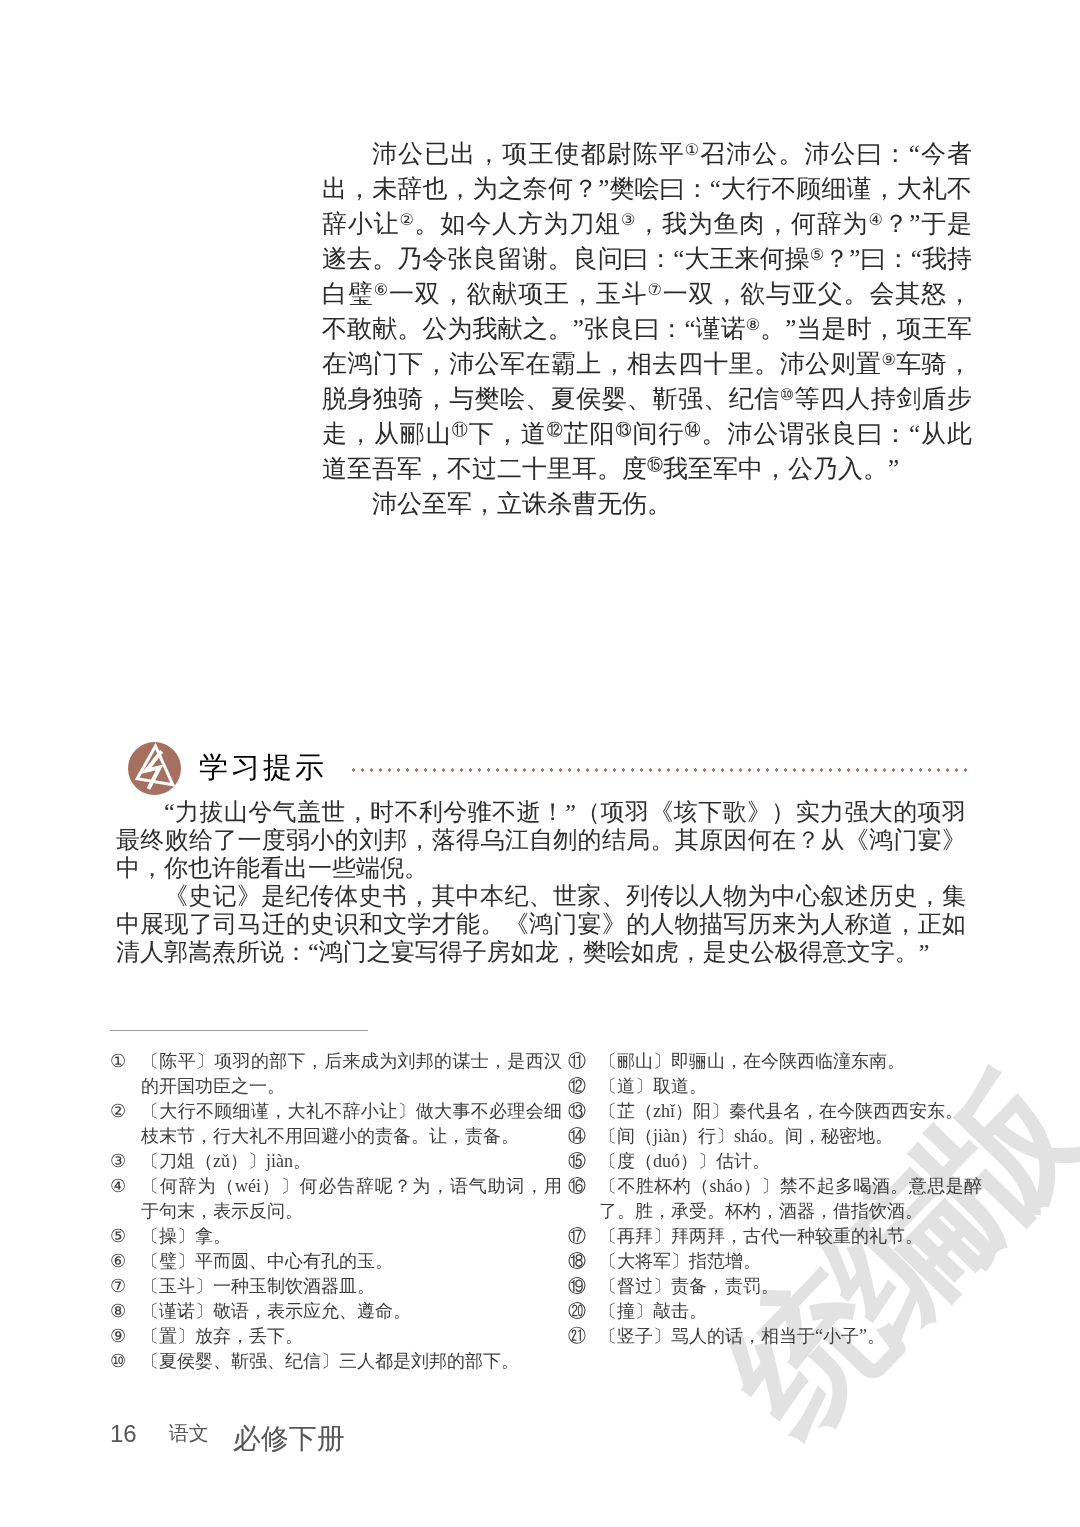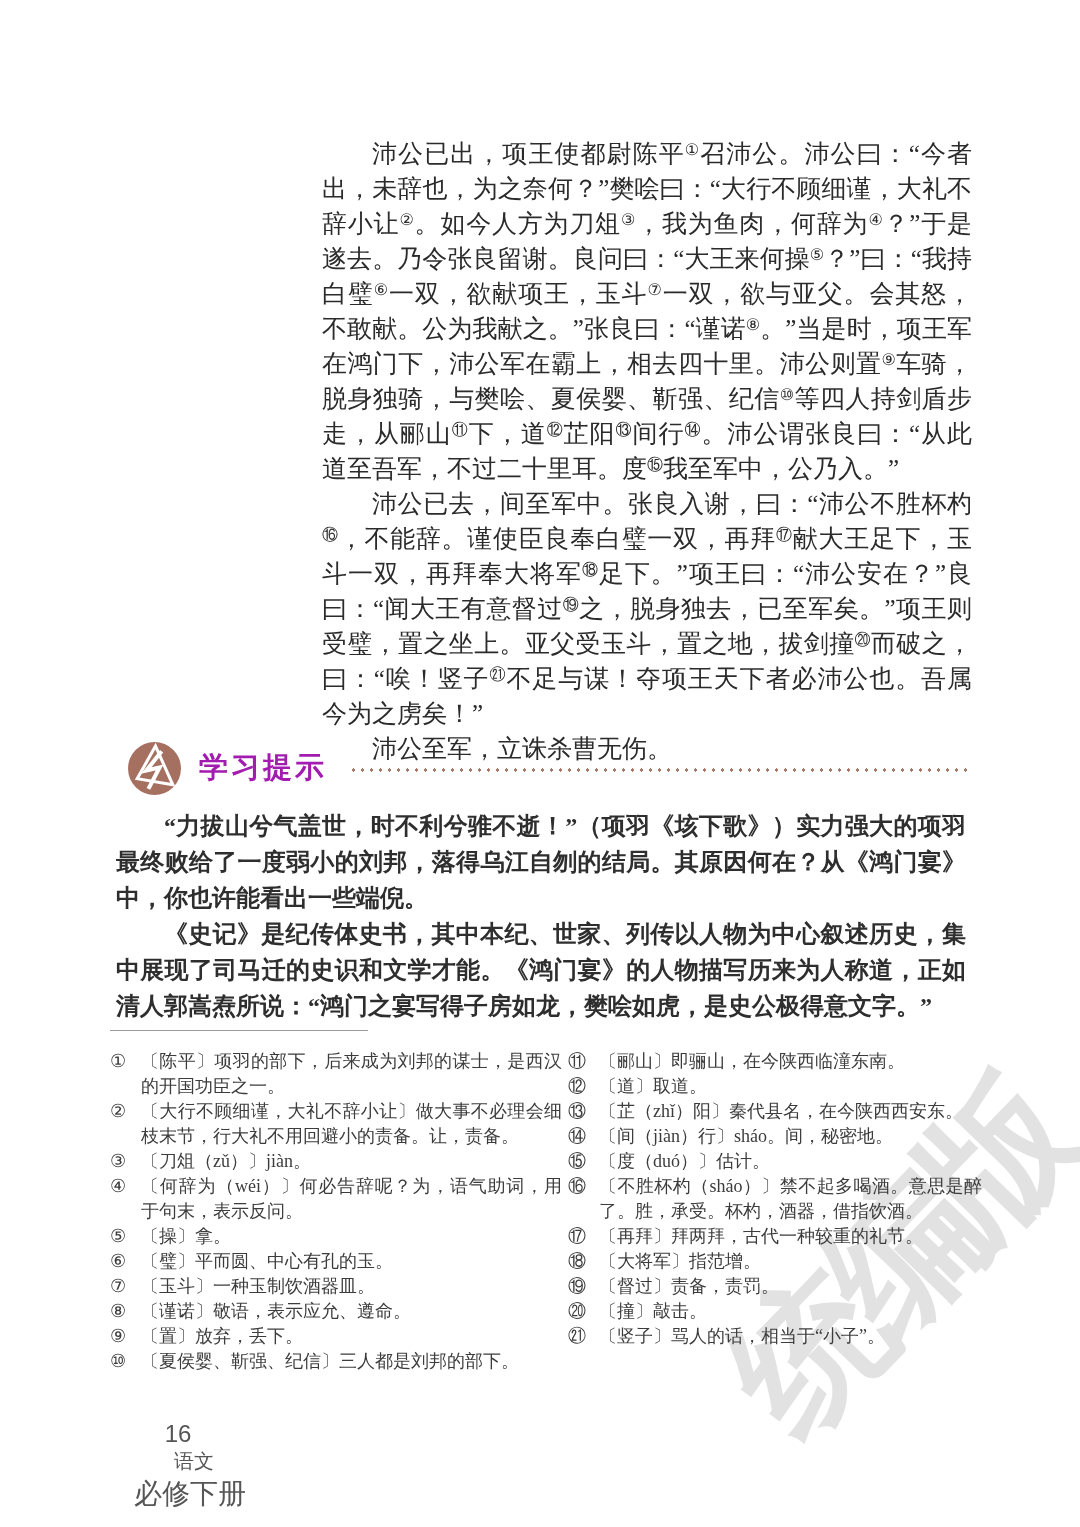--- a/index.html
+++ b/index.html
@@ -36,69 +36,66 @@
     letter-spacing:0;
   }
 
   
   .study { position:absolute; left:116px; top:738px; width:852px; }
   .study-header { display:flex; align-items:center; margin-left:10px; height:60px; }
   .study-logo { width:57px; height:57px; flex:0 0 auto; }
   .study-title {
     margin-left:16px;
     font-family:"Liberation Sans","DejaVu Sans",sans-serif;
-    font-size:29px; font-weight:bold; letter-spacing:3px;
-    color:#a21caf; white-space:nowrap;
+    font-size:29px; font-weight:normal; letter-spacing:3px;
+    color:#000000; white-space:nowrap;
   }
   .dotline {
     flex:1; height:4px; margin-left:22px; margin-top:4px;
     background-image:radial-gradient(circle, #ab7767 1.6px, rgba(0,0,0,0) 1.8px);
     background-size:9px 4px; background-repeat:repeat-x; background-position:0 center;
   }
   .study-body {
-    margin-top:10px; width:850px;
-    font-size:24px; line-height:36px; text-align:justify; color:#2e2e2e;
+    width:850px;
+    font-size:24px; line-height:28px; text-align:justify; color:#2e2e2e;
     font-family:"Liberation Serif","DejaVu Serif",serif;
-    font-weight:bold;
   }
   .study-body p { text-indent:2em; margin:0; }
 
   
   .footnotes { position:absolute; left:110px; top:1030px; width:866px; color:#3c3c3c; }
   .fn-rule { width:258px; border-top:1px solid #9b9b9b; margin-bottom:18px; }
   .fn-cols { position:relative; }
   .fn-col { position:absolute; top:0; font-size:18px; line-height:25px; text-align:justify; }
   .fn-col.left  { left:0;    width:452px; }
   .fn-col.right { left:458px; width:414px; }
   .fn-item { position:relative; padding-left:31px; }
   .fn-num { position:absolute; left:0; top:0; }
 
   
   .footer {
     position:absolute; left:110px; top:1420px;
-    display:flex; align-items:center; color:#565656;
+    display:flex; align-items:flex-start; color:#565656;
     font-family:"Liberation Sans","DejaVu Sans",sans-serif;
-    flex-direction:column;
   }
   .footer .pg  { font-size:24px; }
   .footer .sub { font-size:20px; margin-left:32px; }
   .footer .vol { font-size:28px; margin-left:24px; }
 </style>
 </head>
 <body>
 
 <div class="page">
 
   <div class="watermark">统编版</div>
 
   <div class="content">
 
     <div class="lesson-text">
         <p>沛公已出，项王使都尉陈平<sup class="fnref">①</sup>召沛公。沛公曰：“今者出，未辞也，为之奈何？”樊哙曰：“大行不顾细谨，大礼不辞小让<sup class="fnref">②</sup>。如今人方为刀俎<sup class="fnref">③</sup>，我为鱼肉，何辞为<sup class="fnref">④</sup>？”于是遂去。乃令张良留谢。良问曰：“大王来何操<sup class="fnref">⑤</sup>？”曰：“我持白璧<sup class="fnref">⑥</sup>一双，欲献项王，玉斗<sup class="fnref">⑦</sup>一双，欲与亚父。会其怒，不敢献。公为我献之。”张良曰：“谨诺<sup class="fnref">⑧</sup>。”当是时，项王军在鸿门下，沛公军在霸上，相去四十里。沛公则置<sup class="fnref">⑨</sup>车骑，脱身独骑，与樊哙、夏侯婴、靳强、纪信<sup class="fnref">⑩</sup>等四人持剑盾步走，从郦山<sup class="fnref">⑪</sup>下，道<sup class="fnref">⑫</sup>芷阳<sup class="fnref">⑬</sup>间行<sup class="fnref">⑭</sup>。沛公谓张良曰：“从此道至吾军，不过二十里耳。度<sup class="fnref">⑮</sup>我至军中，公乃入。”</p>
-        <p>沛公已去，间至军中。张良入谢，曰：“沛公不胜杯杓<sup class="fnref">⑯</sup>，不能辞。谨使臣良奉白璧一双，再拜<sup class="fnref">⑰</sup>献大王足下，玉斗一双，再拜奉大将军<sup class="fnref">⑱</sup>足下。”项王曰：“沛公安在？”良曰：“闻大王有意督过<sup class="fnref">⑲</sup>之，脱身独去，已至军矣。”项王则受璧，置之坐上。亚父受玉斗，置之地，拔剑撞<sup class="fnref">⑳</sup>而破之，曰：“唉！竖子<sup class="fnref">㉑</sup>不足与谋！夺项王天下者必沛公也。吾属今为之虏矣！”</p>
         <p>沛公至军，立诛杀曹无伤。</p>
       </div>
 
     <div class="study">
       <div class="study-header">
         <svg class="study-logo" viewBox="0 0 56 56" xmlns="http://www.w3.org/2000/svg">
           <circle cx="28" cy="28" r="26" fill="#a5705f"></circle>
           <path d="M29 6 L11 38 L46 44 Z" fill="none" stroke="#ffffff" stroke-width="3"></path>
           <path d="M35 11 L20 30 L33 27 L22 48" fill="none" stroke="#ffffff" stroke-width="4"></path>
         </svg>

